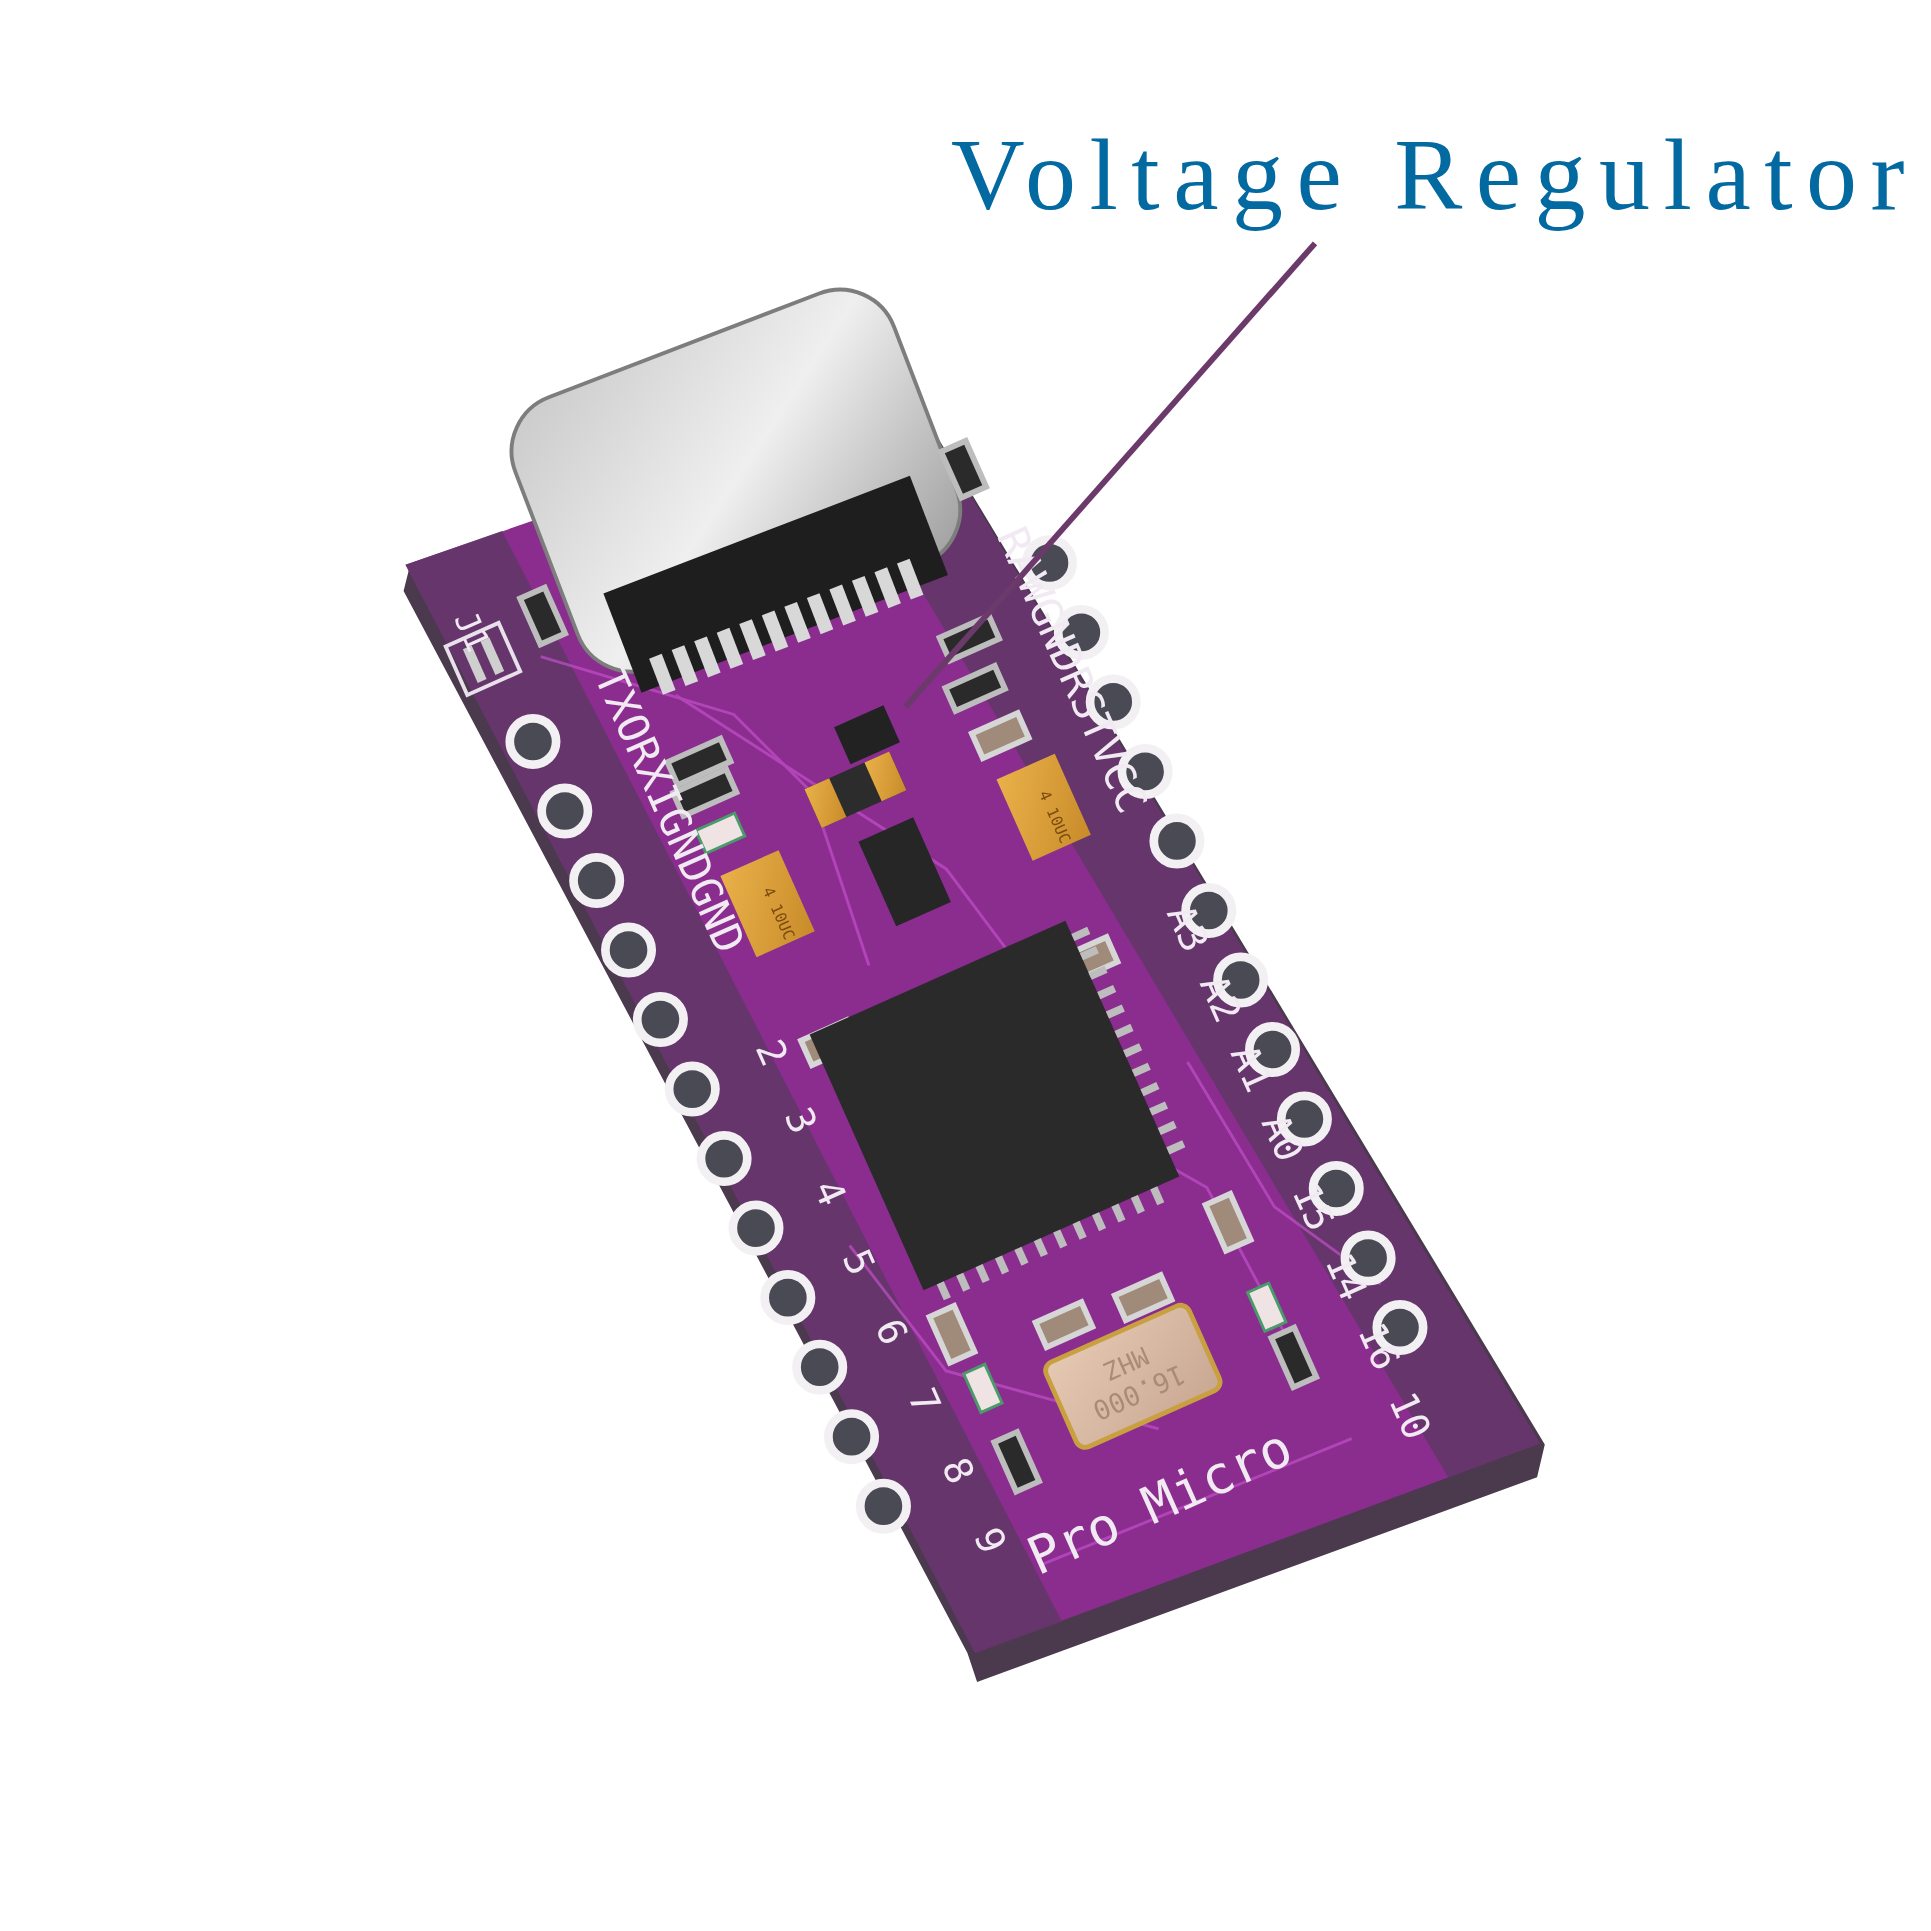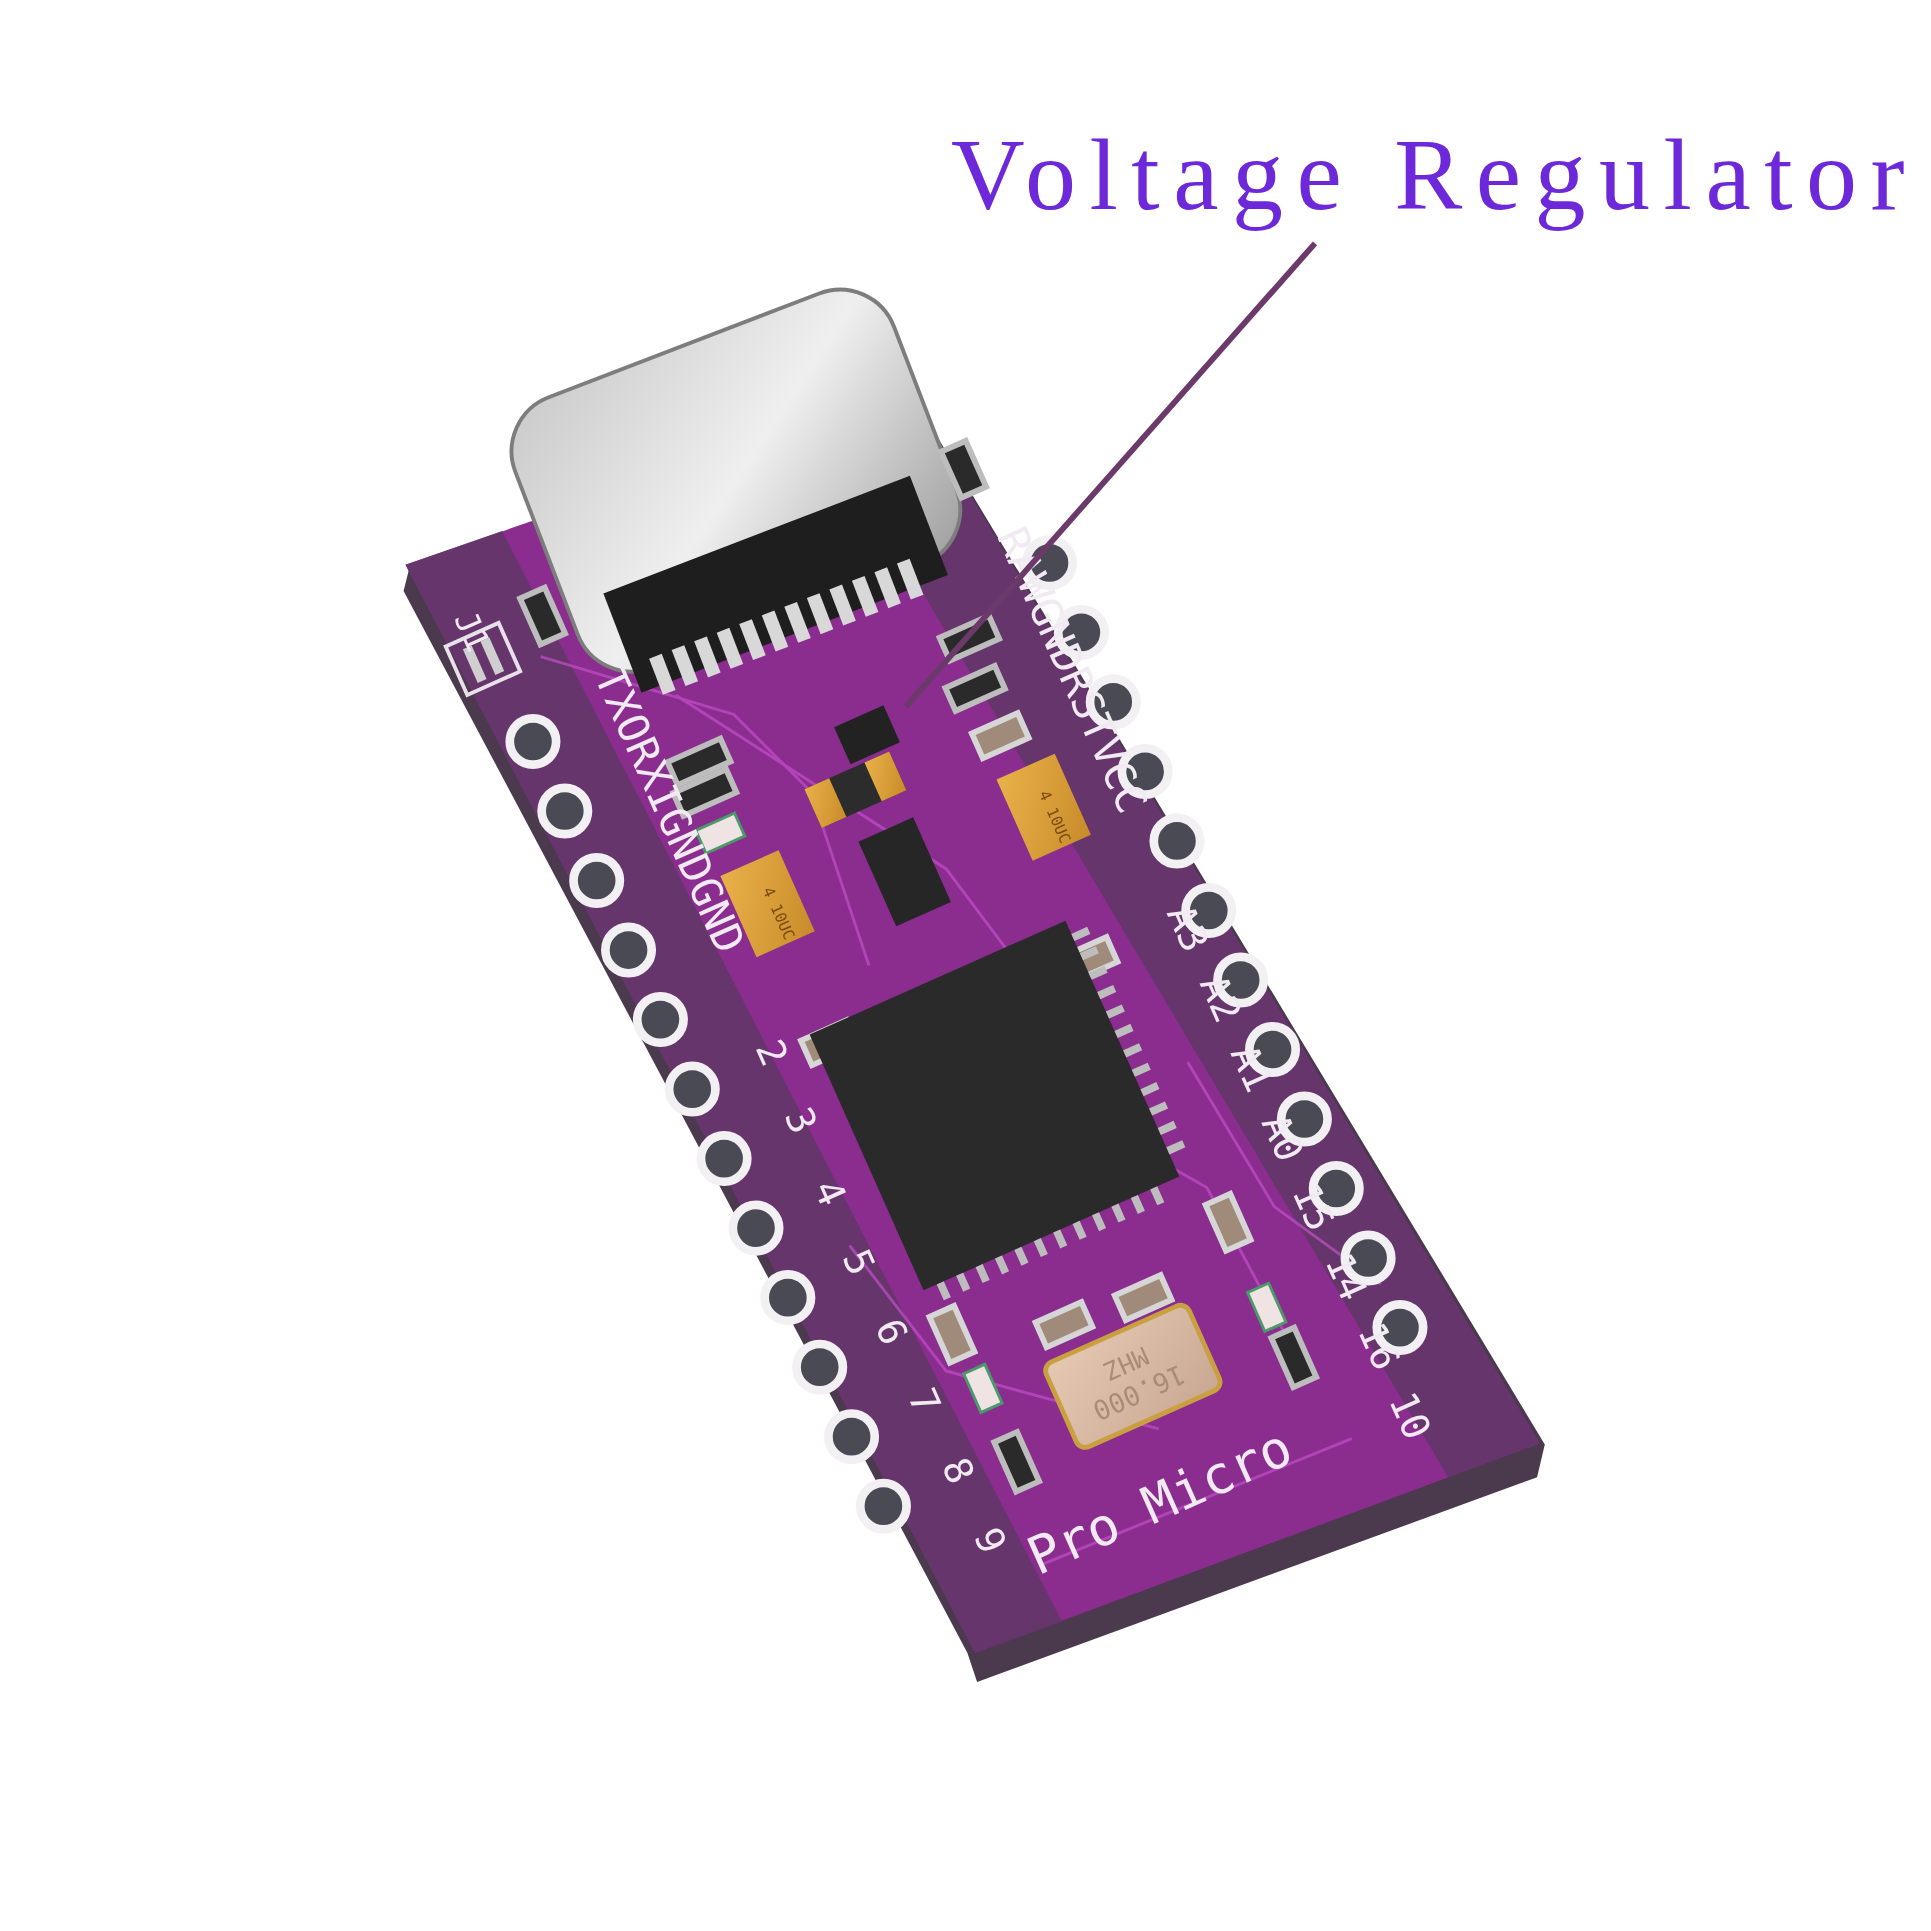--- a/index.html
+++ b/index.html
@@ -1,17 +1,17 @@
 <!DOCTYPE html>
 <html><head>
 <meta charset="utf-8">
 <style>
   html, body { margin:0; padding:0; }
   body { width:1931px; height:1931px; background:#ffffff; position:relative; overflow:hidden; font-family:"DejaVu Sans", sans-serif; }
-  .label { position:absolute; left:951px; top:124px; font-family:"Liberation Serif", "DejaVu Serif", serif; font-size:102px; letter-spacing:13.5px; color:#6d28d9; white-space:nowrap; line-height:1; }
+  .label { position:absolute; left:951px; top:124px; font-family:"Liberation Serif", "DejaVu Serif", serif; font-size:102px; letter-spacing:13.5px; color:#0369a1; white-space:nowrap; line-height:1; }
   svg.scene { position:absolute; left:0; top:0; }
 </style>
 </head>
 <body>
 
 <div class="label">Voltage Regulator</div>
 
 <svg class="scene" width="1931" height="1931" viewBox="0 0 2000 2000">
   <defs>
     <linearGradient id="steel" x1="0" y1="0" x2="1" y2="1">

